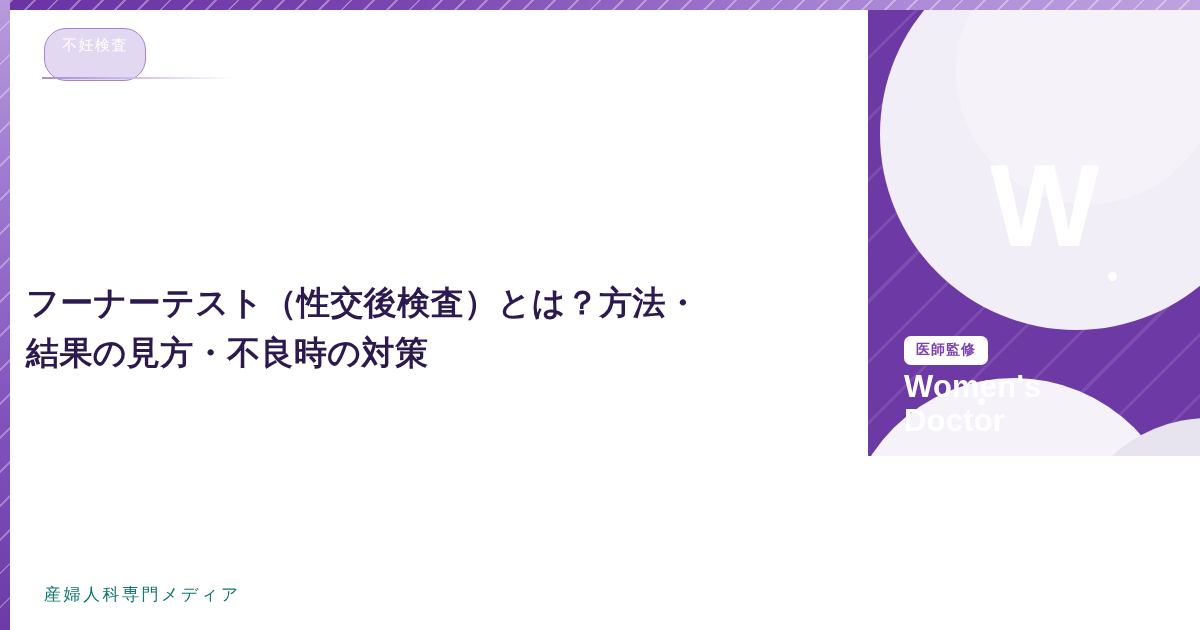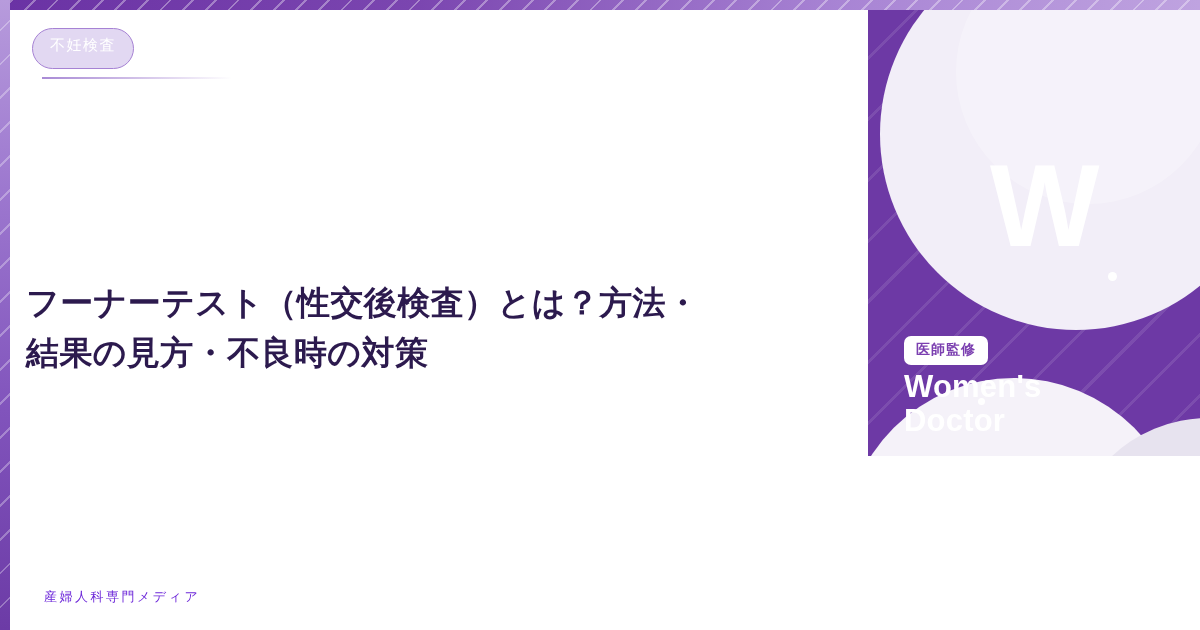--- a/index.html
+++ b/index.html
@@ -156,28 +156,28 @@
   
   .content {
     position:absolute;
     left:0; top:0;
     width:868px; height:630px;
     z-index:4;
   }
 
   .cat-badge {
     position:absolute;
-    left:32px; top:28px;
+    left:44px; top:28px;
     background:#E2D8F2;
     border:1.5px solid #A682D4;
     color:#ffffff;
     font-size:15px;
     font-weight:500;
     letter-spacing:1.5px;
-    padding:7px 17px 13px;
+    padding:7px 17px 25px;
     border-radius:22px;
   }
   .cat-rule {
     position:absolute;
     left:42px; top:77px;
     width:190px; height:2px;
     background:linear-gradient(90deg,#A98BD6 0%,#CDBBE6 45%,rgba(230,222,244,0) 100%);
   }
 
   .headline {
@@ -187,22 +187,22 @@
     color:#2C1A4E;
     font-size:33px;
     font-weight:700;
     line-height:1.52;
     letter-spacing:.4px;
   }
 
   .media-tag {
     position:absolute;
     left:44px; bottom:24px;
-    color:#6d28d9;
-    font-size:13px;
+    color:#0f766e;
+    font-size:17px;
     letter-spacing:2.5px;
   }
 </style>
 </head>
 <body>
 
 <div class="canvas">
 
   <div class="top-bar"></div>
   <div class="left-strip"></div>

